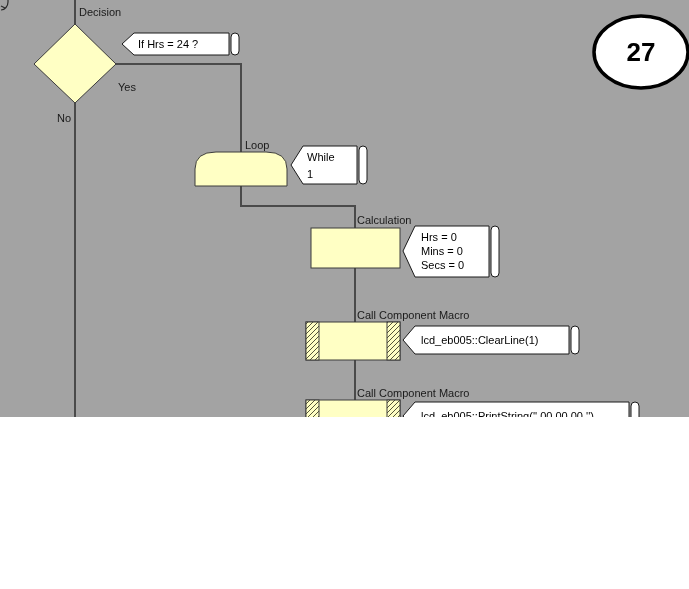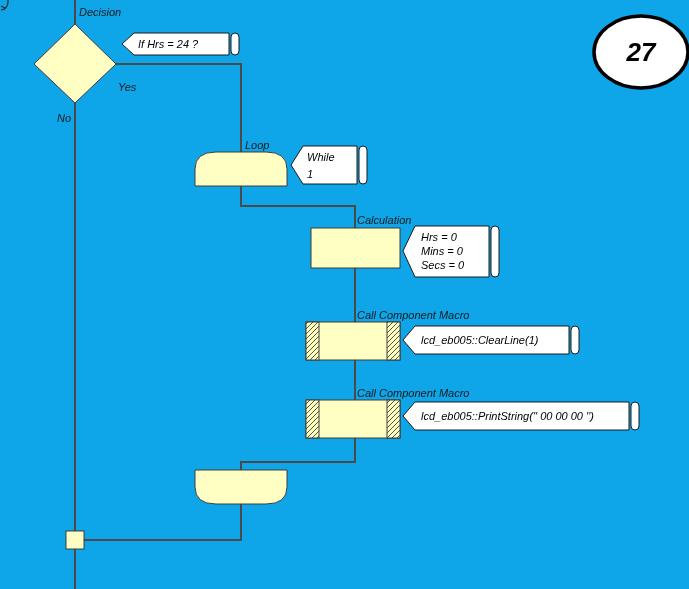--- a/index.html
+++ b/index.html
@@ -1,17 +1,17 @@
 <!DOCTYPE html>
 <html><head>
 <meta charset="utf-8">
 <style>
   html,body{margin:0;padding:0;background:#ffffff;}
-  .stage{position:relative;width:689px;height:589px;background:#0ea5e9;overflow:hidden;
-         font-family:"Liberation Sans", sans-serif;font-style:italic;}
+  .stage{position:relative;width:689px;height:417px;background:#a3a3a3;overflow:hidden;
+         font-family:"Liberation Sans", sans-serif;}
   svg{display:block}
   .lbl{font-family:"Liberation Sans", sans-serif;font-size:11px;fill:#1a1a1a;}
   .flagtext{font-family:"Liberation Sans", sans-serif;font-size:11px;fill:#000000;}
   .badge-num{font-family:"Liberation Sans", sans-serif;font-size:26px;font-weight:bold;fill:#000000;}
   .shape{fill:#ffffc4;stroke:#3c3c3c;stroke-width:1;}
   .flag{fill:#ffffff;stroke:#1a1a1a;stroke-width:1;}
   .conn{fill:none;stroke:#4a4a4a;stroke-width:1.2;shape-rendering:crispEdges;}
 </style>
 </head>
 <body>

